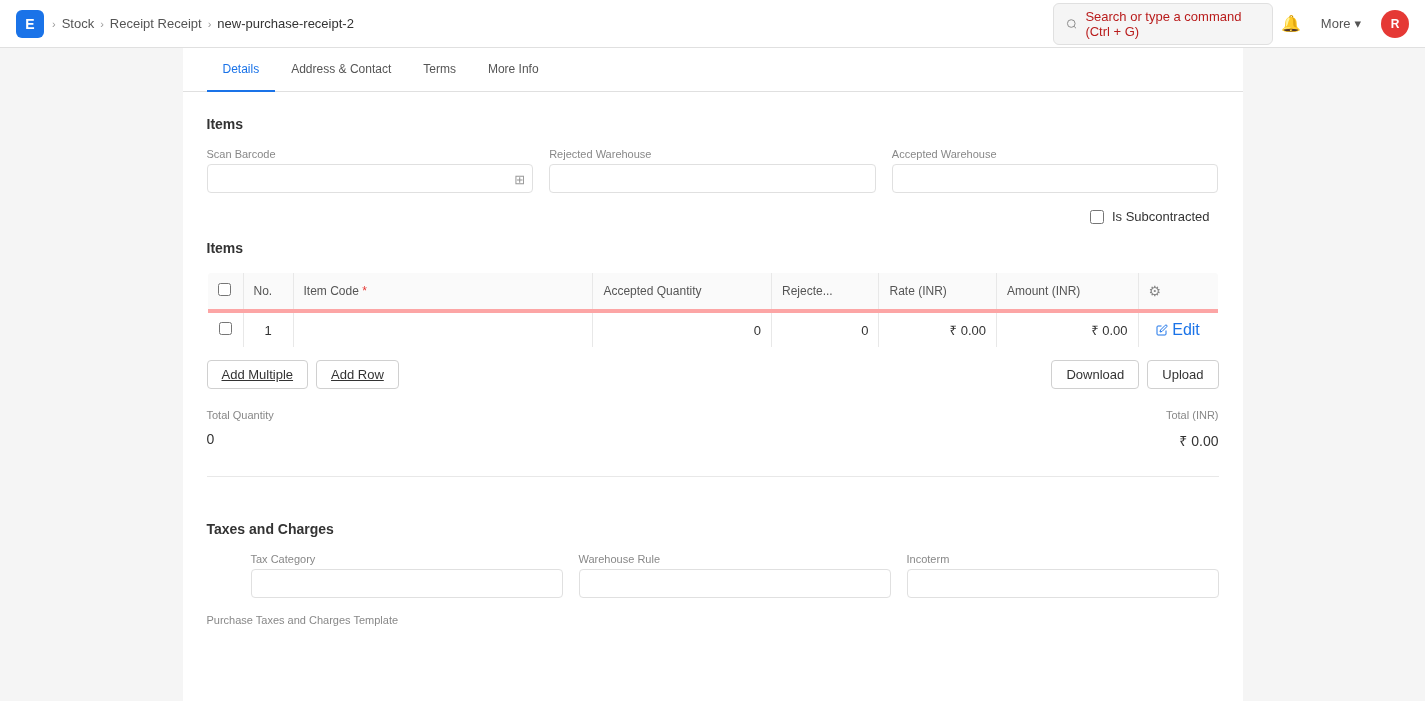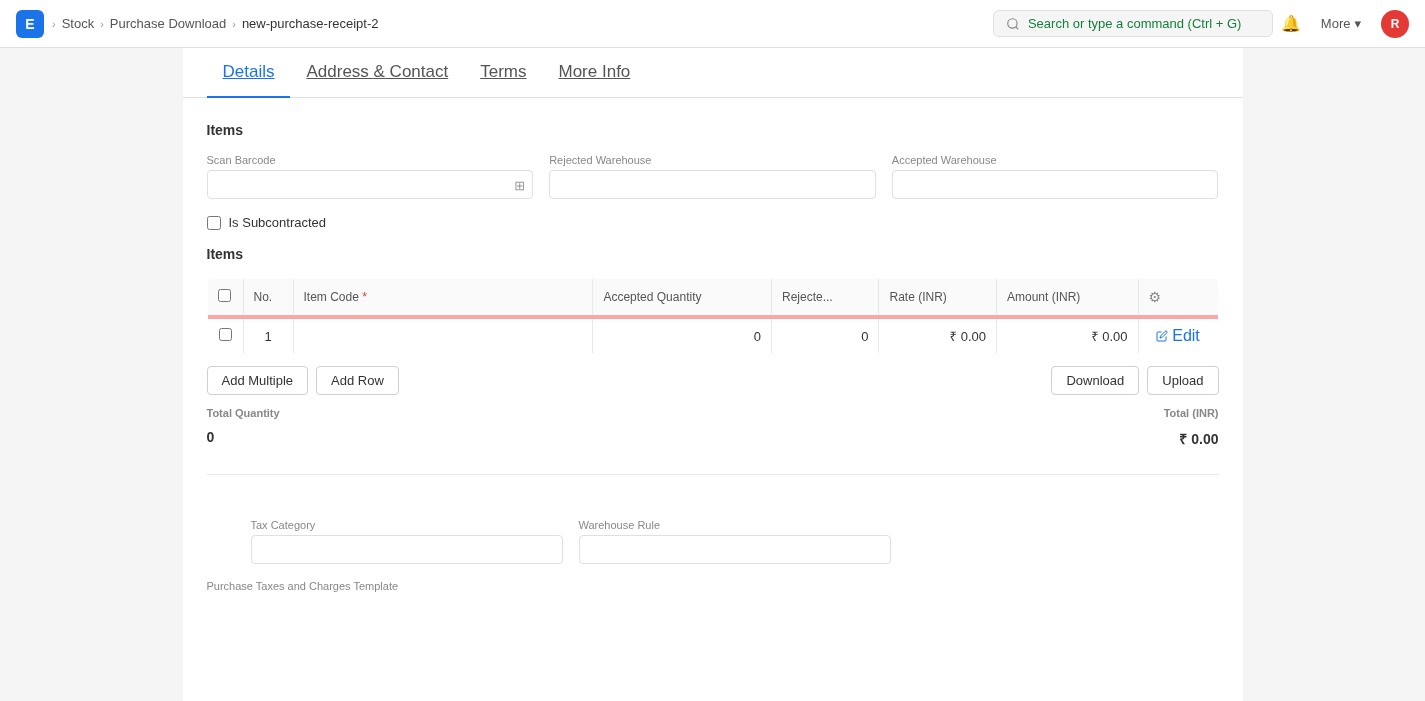--- a/index.html
+++ b/index.html
@@ -42,22 +42,22 @@
     .nav-spacer { flex: 1; }
 
     .search-bar {
       display: flex;
       align-items: center;
       background: #f5f5f5;
       border: 1px solid #e0e0e0;
       border-radius: 6px;
       padding: 5px 12px;
       gap: 8px;
-      width: 280px;
-      color: #15803d;
+      width: 220px;
+      color: #b91c1c;
       cursor: text;
     }
     .search-icon-svg { color: #888; }
 
     .nav-right {
       display: flex;
       align-items: center;
       gap: 12px;
     }
     .bell-icon { font-size: 16px; color: #555; cursor: pointer; }
@@ -96,26 +96,25 @@
 
     
     .tabs-container {
       border-bottom: 1px solid #e0e0e0;
       padding: 0 24px;
       display: flex;
       gap: 0;
     }
     .tab {
       padding: 14px 16px;
-      font-size: 17px;
+      font-size: 12px;
       color: #555;
       cursor: pointer;
       border-bottom: 2px solid transparent;
       margin-bottom: -1px;
-      text-decoration: underline;
     }
     .tab.active {
       color: #1a73e8;
       border-bottom-color: #1a73e8;
       font-weight: 500;
     }
 
     
     .section { padding: 24px 24px 0; }
     .section-title {
@@ -239,41 +238,40 @@
       text-align: center;
     }
 
     
     .table-actions {
       display: flex;
       align-items: center;
       justify-content: space-between;
       margin-top: 12px;
     }
-    .table-actions-left { display: flex; gap: 8px; }
+    .table-actions-left { display: flex; gap: 8px; text-decoration: underline; }
     .table-actions-right { display: flex; gap: 8px; }
 
     .btn {
       padding: 6px 14px;
       border-radius: 4px;
       font-size: 13px;
       cursor: pointer;
       border: 1px solid #d0d0d0;
       background: #fff;
       color: #333;
     }
 
     
     .totals-row {
       display: grid;
       grid-template-columns: 1fr 1fr;
       gap: 24px;
-      margin-top: 12px;
+      margin-top: 20px;
       padding: 0 24px;
-      font-weight: bold;
     }
     .total-field label {
       font-size: 11px;
       color: #888;
       display: block;
       margin-bottom: 4px;
     }
     .total-value {
       font-size: 14px;
       color: #333;
@@ -303,21 +301,21 @@
 </head>
 <body>
 
 <div class="top-nav">
   <div class="app-icon">E</div>
 
   <div class="breadcrumb">
     <span class="breadcrumb-sep">›</span>
     <span class="breadcrumb-link">Stock</span>
     <span class="breadcrumb-sep">›</span>
-    <span class="breadcrumb-link">Purchase Download</span>
+    <span class="breadcrumb-link">Receipt Receipt</span>
     <span class="breadcrumb-sep">›</span>
     <span class="breadcrumb-current">new-purchase-receipt-2</span>
   </div>
 
   <div class="nav-spacer"></div>
 
   <div class="search-bar">
     <svg class="search-icon-svg" width="14" height="14" viewBox="0 0 24 24" fill="none" stroke="currentColor" stroke-width="2">
       <circle cx="11" cy="11" r="8"></circle>
         <line x1="21" y1="21" x2="16.65" y2="16.65"></line>
@@ -358,21 +356,21 @@
       <div class="form-field">
         <label>Rejected Warehouse</label>
         <input type="text" class="form-input" value="" style="">
       </div>
       <div class="form-field">
         <label>Accepted Warehouse</label>
         <input type="text" class="form-input" value="" style="">
       </div>
     </div>
 
-    <div class="checkbox-row" style="padding-right: 9px;">
+    <div class="checkbox-row" style="justify-content: flex-end; padding-right: 9px;">
       <input type="checkbox" id="is-subcontracted" style="">
       <label for="is-subcontracted" class="checkbox-label">Is Subcontracted</label>
     </div>
   </div>
 
   <div class="items-section">
     <div class="section-title">Items</div>
 
     <table class="items-table">
       <thead>
@@ -439,28 +437,33 @@
     </div>
     <div class="total-field" style="text-align:right;">
       <label>Total (INR)</label>
       <div class="total-value">₹ 0.00</div>
     </div>
   </div>
 
   <hr class="divider">
 
   <div class="taxes-section">
+    <div class="section-title">Taxes and Charges</div>
     <div class="taxes-grid">
       <div class="form-field">
         <label>Tax Category</label>
         <input type="text" class="form-input" value="" style="">
       </div>
       <div class="form-field">
         <label>Warehouse Rule</label>
         <input type="text" class="form-input" value="" style="">
       </div>
+      <div class="form-field">
+        <label>Incoterm</label>
+        <input type="text" class="form-input" value="" style="">
+      </div>
     </div>
     <div style="margin-top:16px;" class="form-field">
       <label>Purchase Taxes and Charges Template</label>
     </div>
   </div>
 
 </div>
 
 </body></html>

